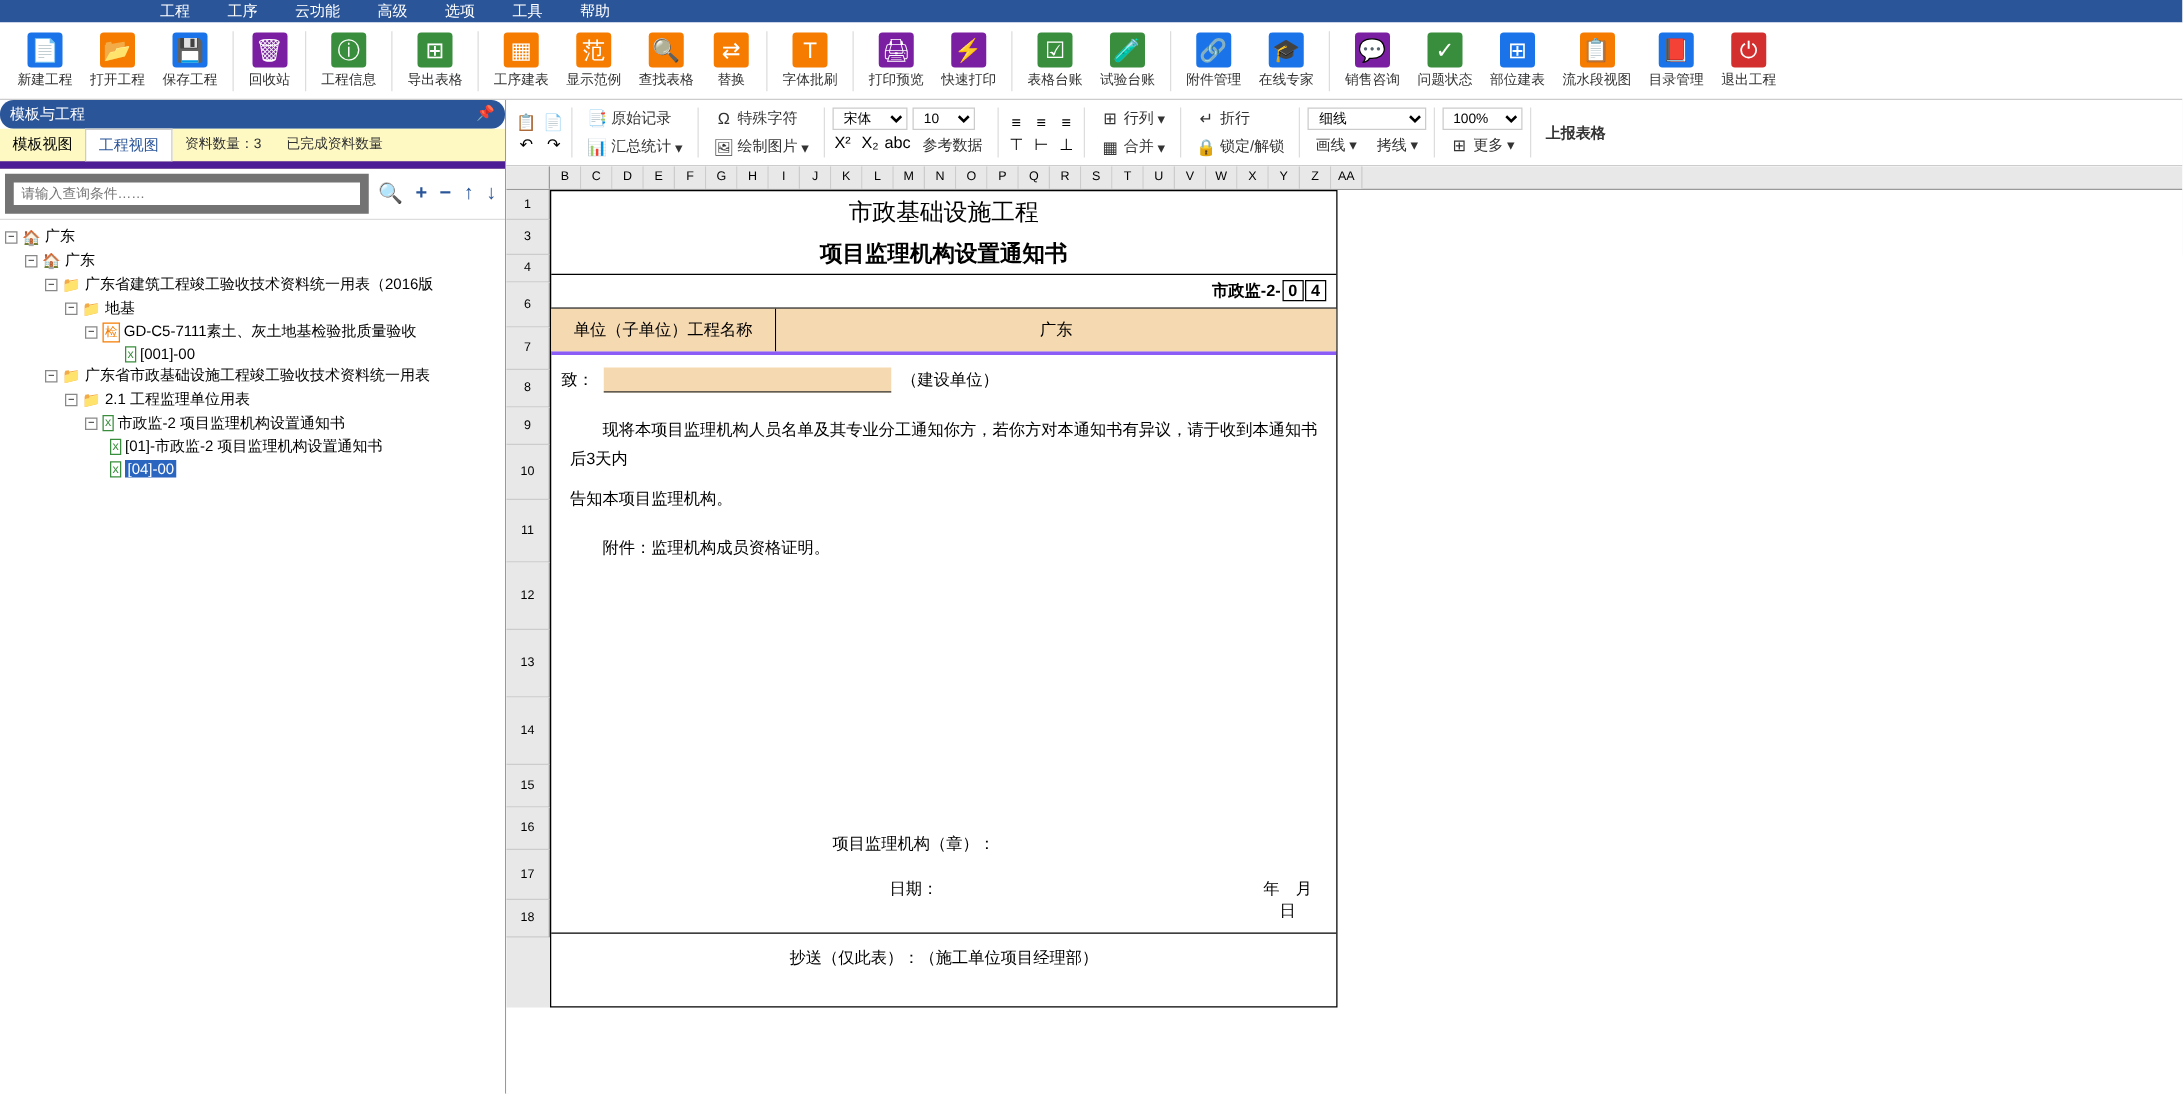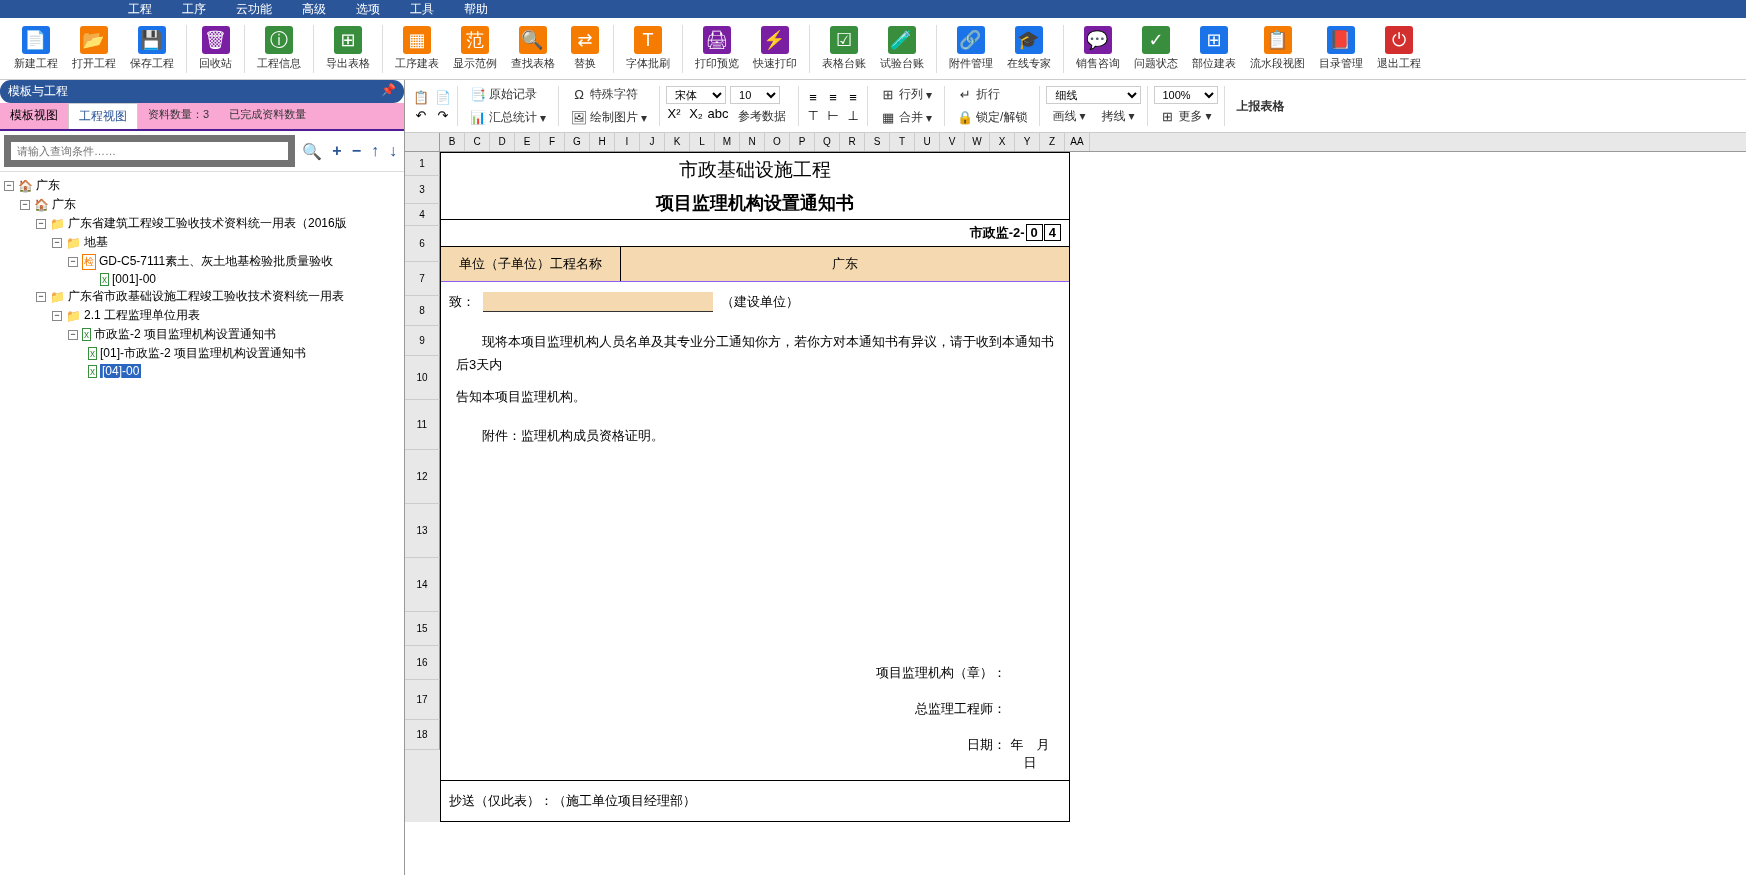--- a/index.html
+++ b/index.html
@@ -17,21 +17,21 @@
 .ic-blue { background: #1a73e8; }
 .ic-orange { background: #f57c00; }
 .ic-green { background: #388e3c; }
 .ic-purple { background: #7b1fa2; }
 .ic-red { background: #d32f2f; }
 
 .main { display: flex; height: calc(100vh - 80px); }
 
 .left-panel { width: 405px; border-right: 1px solid #999; display: flex; flex-direction: column; }
 .panel-title { background: #2a5599; color: #fff; padding: 3px 8px; display: flex; justify-content: space-between; font-size: 12px; border-radius: 11px; }
-.panel-tabs { display: flex; border-bottom: 2px solid #4c1d95; background: #f9a8d4; font-size: 12px; }
+.panel-tabs { display: flex; border-bottom: 6px solid #4c1d95; background: #fef9c3; font-size: 12px; }
 .panel-tab { padding: 4px 10px; cursor: pointer; }
 .panel-tab.active { background: #fff; border: 1px solid #ccc; border-bottom: none; color: #2a5599; }
 .panel-info { padding: 4px 10px; font-size: 11px; color: #333; }
 
 .search-row { display: flex; padding: 4px; border-bottom: 1px solid #ddd; align-items: center; gap: 4px; }
 .search-input { flex: 1; padding: 3px 6px; border: 7px solid #737373; font-size: 11px; color: #999; }
 .search-btn { color: #2a5599; font-size: 16px; cursor: pointer; padding: 0 3px; font-weight: bold; }
 
 .tree { padding: 4px; overflow: auto; flex: 1; font-size: 12px; }
 .tree-node { padding: 1px 0; white-space: nowrap; display: flex; align-items: center; }
@@ -59,30 +59,30 @@
 
 .sheet-body { display: flex; }
 .row-headers { display: flex; flex-direction: column; background: #e8e8e8; }
 .row-h { width: 35px; border-bottom: 1px solid #ccc; border-right: 1px solid #999; text-align: center; font-size: 10px; display: flex; align-items: center; justify-content: center; background: #e8e8e8; }
 
 .doc { border: 1px solid #000; width: 630px; background: #fff; }
 .doc-title1 { text-align: center; padding: 4px; font-size: 19px; }
 .doc-title2 { text-align: center; padding: 4px; font-size: 18px; font-weight: bold; border-bottom: 1px solid #000; }
 .doc-code { text-align: right; padding: 4px 8px; font-size: 13px; font-weight: bold; border-bottom: 1px solid #000; }
 .doc-code span.box { border: 1px solid #000; padding: 0 4px; margin-left: 1px; display: inline-block; }
-.doc-row { display: flex; border-bottom: 1px solid #8b5cf6; }
+.doc-row { display: flex; border-bottom: 3px solid #8b5cf6; }
 .doc-cell-label { width: 180px; padding: 8px; border-right: 1px solid #000; text-align: center; background: #f5d9b0; font-size: 13px; }
 .doc-cell-value { flex: 1; padding: 8px; text-align: center; background: #f5d9b0; font-size: 13px; }
 .doc-to { padding: 10px 8px; font-size: 13px; display: flex; align-items: center; }
 .doc-to-blank { flex: 0 0 230px; height: 20px; background: #f5d9b0; margin: 0 8px; border-bottom: 1px solid #333; }
 .doc-text { padding: 8px 15px; font-size: 13px; line-height: 1.8; }
 .doc-sig { padding: 8px 15px; font-size: 13px; display: flex; }
-.doc-sig-label { text-align: right; width: 550px; }
+.doc-sig-label { text-align: center; width: 550px; }
 .doc-sig-blank { flex: 1; background: #fff; min-height: 20px; }
-.doc-bottom { padding: 10px 8px; font-size: 13px; border-top: 1px solid #000; display: flex; align-items: center; }
+.doc-bottom { padding: 10px 8px; font-size: 13px; border-top: 1px solid #000; display: flex; align-items: center; flex-direction: column; }
 .doc-bottom-blank { width: 180px; height: 20px; background: #fff; margin-left: 8px; }
 </style>
 </head>
 <body>
 
 <div class="menu-bar" id="menu-bar">
     <span>工程</span>
     <span>工序</span>
     <span>云功能</span>
     <span>高级</span>
@@ -426,24 +426,20 @@
           </div>
           <div class="doc-text">　　现将本项目监理机构人员名单及其专业分工通知你方，若你方对本通知书有异议，请于收到本通知书后3天内</div>
           <div class="doc-text" style="padding-top:0">告知本项目监理机构。</div>
           <div class="doc-text">　　附件：监理机构成员资格证明。</div>
           <div style="height:200px"></div>
           <div class="doc-sig">
               <span class="doc-sig-label">项目监理机构（章）：</span>
               <span class="doc-sig-blank"></span>
             </div>
           <div class="doc-sig">
-              <span class="doc-sig-label">总监理工程师：</span>
-              <span class="doc-sig-blank"></span>
-            </div>
-          <div class="doc-sig">
               <span class="doc-sig-label">日期：</span>
               <span class="doc-sig-blank" style="text-align:center">年　月　日</span>
             </div>
           <div class="doc-bottom">
             <span>抄送（仅此表）：（施工单位项目经理部）</span>
             <span class="doc-bottom-blank"></span>
           </div>
         </div>
       </div>
     </div>

